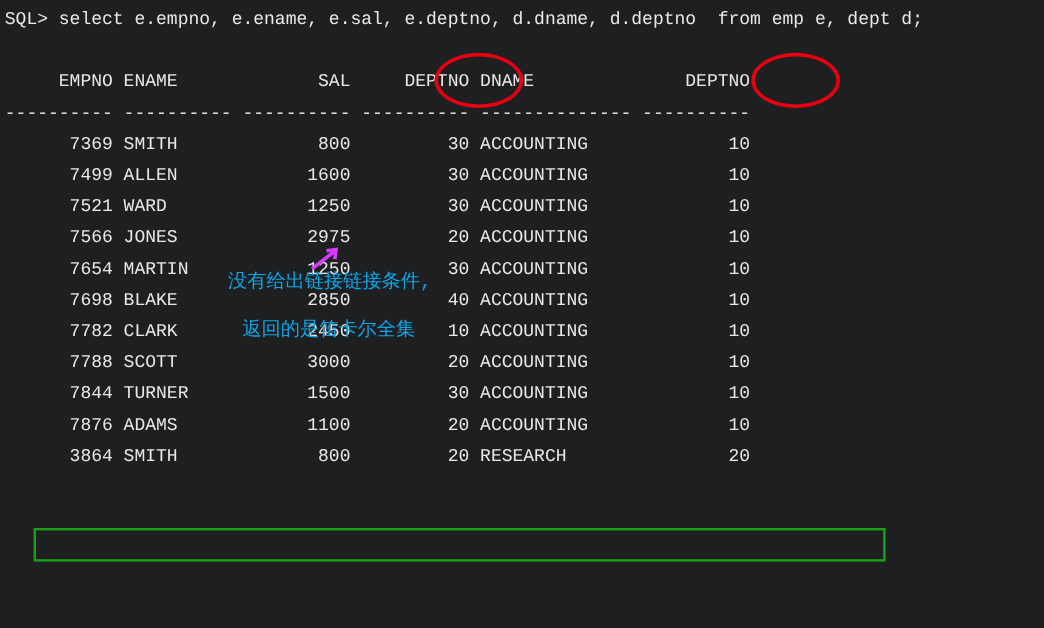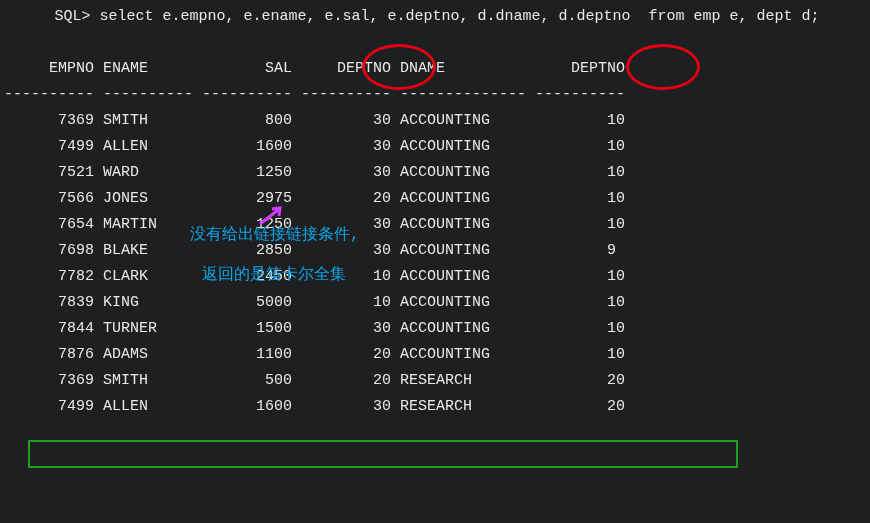--- a/index.html
+++ b/index.html
@@ -14,21 +14,20 @@
     font-size: 15px;
     line-height: 26px;
     width: 870px;
     height: 523px;
     overflow: hidden;
     position: relative;
     padding: 4px 0 0 4px;
   }
   .prompt-line {
     white-space: pre;
-    text-align: center;
   }
   .blank-line {
     height: 26px;
   }
   .header-row, .dash-row, .data-row {
     white-space: pre;
   }
   .annotation {
     position: absolute;
     color: #0ea5e9;
@@ -79,27 +78,26 @@
 <div class="header-row">     EMPNO ENAME             SAL     DEPTNO DNAME              DEPTNO</div>
 
 <div class="dash-row">---------- ---------- ---------- ---------- -------------- ----------</div>
 
 <div id="rows">
     <div class="data-row">      7369 SMITH             800         30 ACCOUNTING             10</div>
     <div class="data-row">      7499 ALLEN            1600         30 ACCOUNTING             10</div>
     <div class="data-row">      7521 WARD             1250         30 ACCOUNTING             10</div>
     <div class="data-row">      7566 JONES            2975         20 ACCOUNTING             10</div>
     <div class="data-row">      7654 MARTIN           1250         30 ACCOUNTING             10</div>
-    <div class="data-row">      7698 BLAKE            2850         30 ACCOUNTING             9</div>
+    <div class="data-row">      7698 BLAKE            2850         40 ACCOUNTING             10</div>
     <div class="data-row">      7782 CLARK            2450         10 ACCOUNTING             10</div>
-    <div class="data-row">      7839 KING             5000         10 ACCOUNTING             10</div>
+    <div class="data-row">      7788 SCOTT            3000         20 ACCOUNTING             10</div>
     <div class="data-row">      7844 TURNER           1500         30 ACCOUNTING             10</div>
     <div class="data-row">      7876 ADAMS            1100         20 ACCOUNTING             10</div>
-    <div class="data-row">      7369 SMITH             500         20 RESEARCH               20</div>
-    <div class="data-row">      7499 ALLEN            1600         30 RESEARCH               20</div>
+    <div class="data-row">      3864 SMITH             800         20 RESEARCH               20</div>
   </div>
 
 <div class="circle circle1"></div>
 <div class="circle circle2"></div>
 <div class="green-rect"></div>
 
 <svg class="arrow" style="top:206px; left:258px;" width="28" height="22">
   <path d="M2 18 L20 4" stroke="#d63aff" stroke-width="3" fill="none"></path>
   <path d="M14 3 L22 2 L21 10" stroke="#d63aff" stroke-width="3" fill="none"></path>
 </svg>

